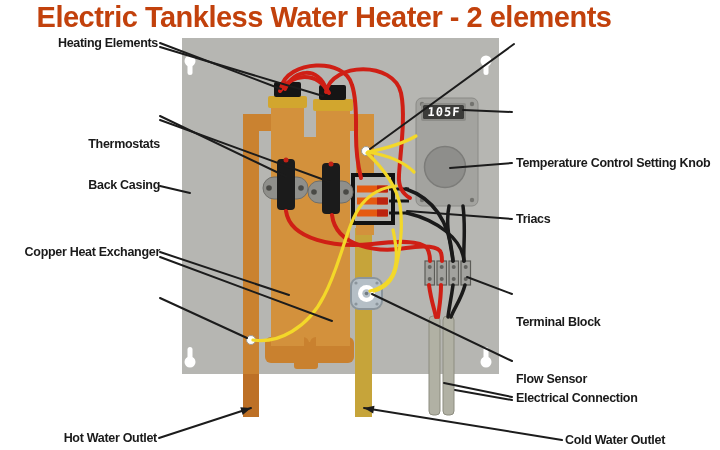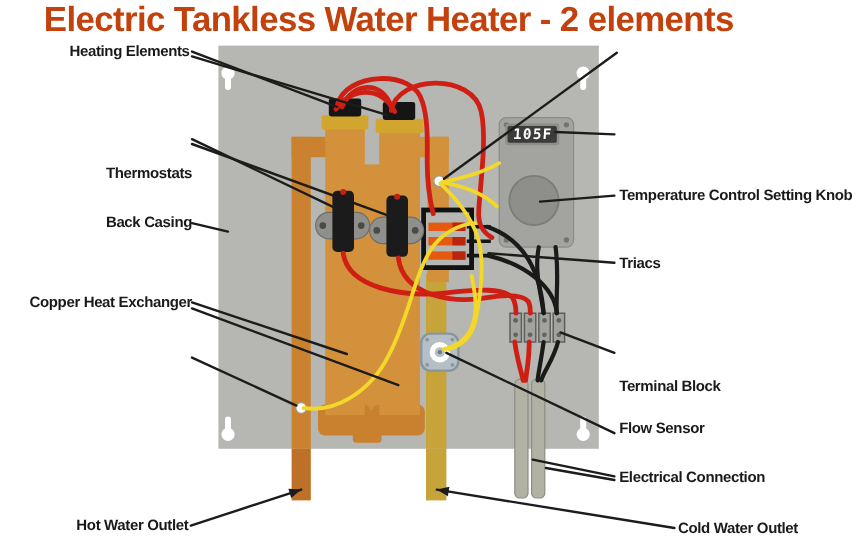--- a/index.html
+++ b/index.html
@@ -205,16 +205,16 @@
 
   <div class="label r" style="right:562px;top:36px;">Heating Elements</div>
   <div class="label r" style="right:560px;top:109px;margin-top:28px;">Thermostats</div>
   <div class="label r" style="right:560px;top:178px;margin-left:36px;">Back Casing</div>
   <div class="label r" style="right:560px;top:245px;">Copper Heat Exchanger</div>
   <div class="label r" style="right:563px;top:431px;">Hot Water Outlet</div>
 
   <div class="label" style="left:516px;top:156px;">Temperature Control Setting Knob</div>
   <div class="label" style="left:516px;top:212px;text-align:right;">Triacs</div>
   <div class="label" style="left:516px;top:287px;margin-top:28px;">Terminal Block</div>
-  <div class="label" style="left:516px;top:350px;">Flow Sensor</div>
+  <div class="label" style="left:516px;top:372px;">Flow Sensor</div>
   <div class="label" style="left:565px;top:433px;">Cold Water Outlet</div>
   <div class="label" style="left:516px;top:391px;">Electrical Connection</div>
 </div>
 
 </body></html>

